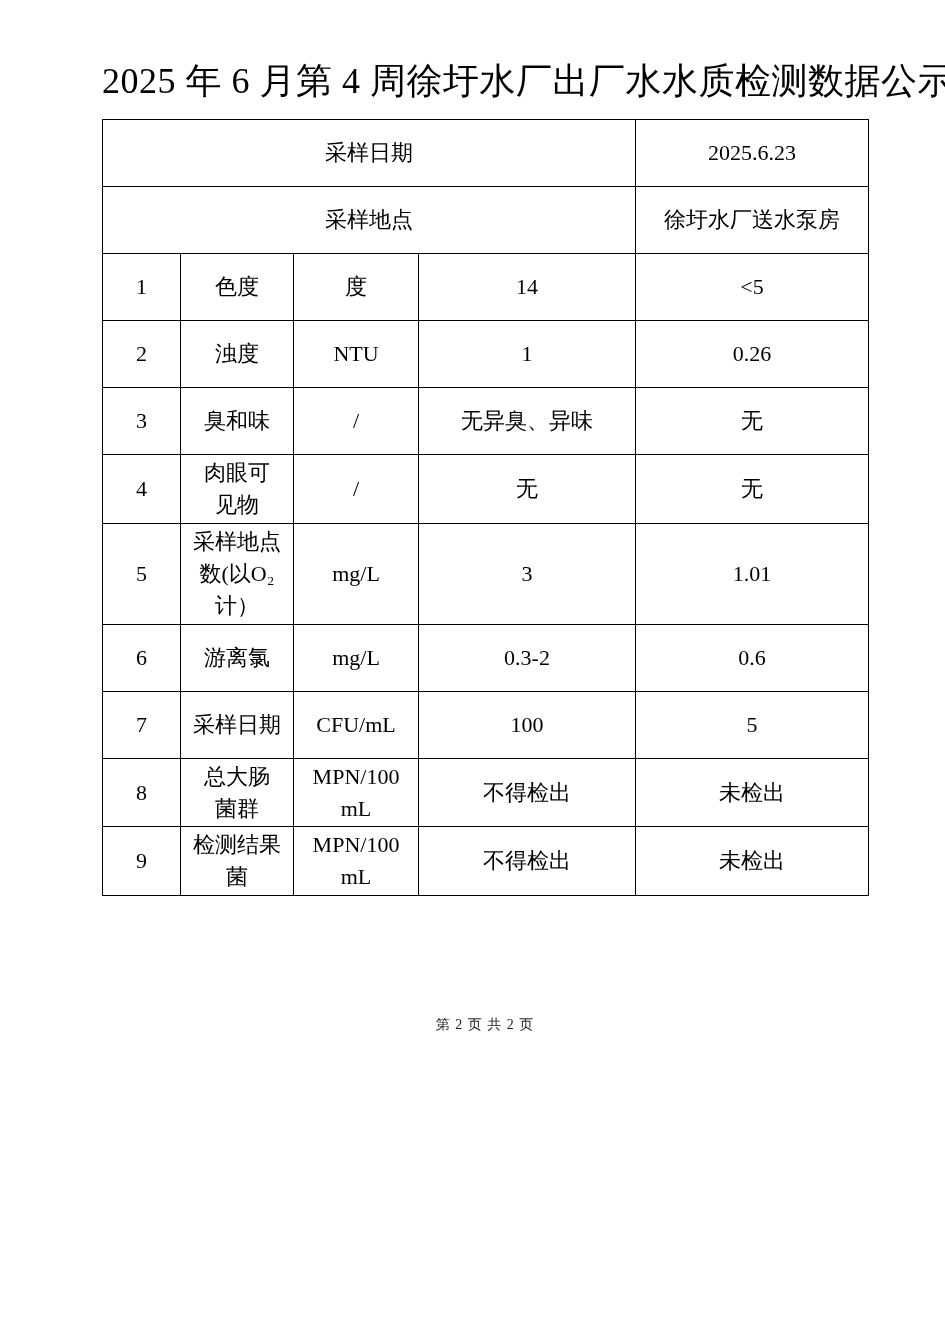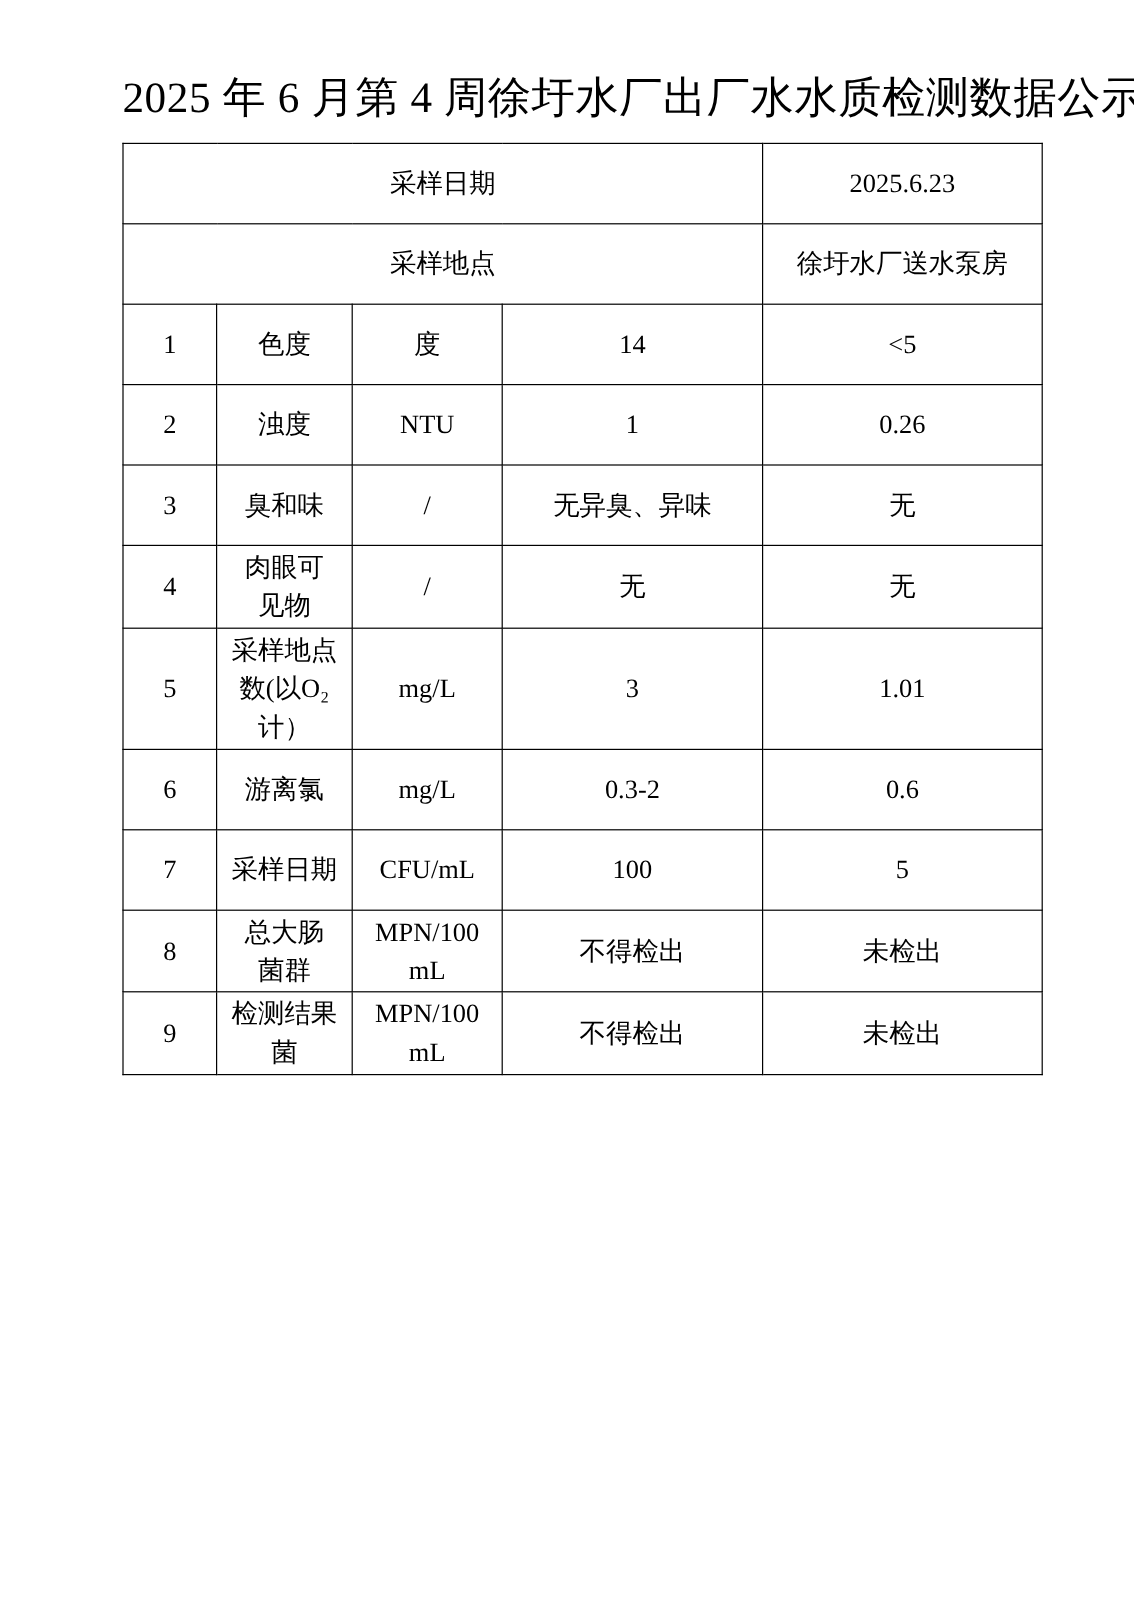--- a/index.html
+++ b/index.html
@@ -147,14 +147,15 @@
           <td>9</td>
           <td>检测结果
 菌</td>
           <td>MPN/100 mL</td>
           <td>不得检出</td>
           <td>未检出</td>
         </tr>
       </tbody>
     </table>
 
+    <div class="page-footer">第 2 页 共 2 页</div>
   </div>
 </div>
 
 </body></html>

